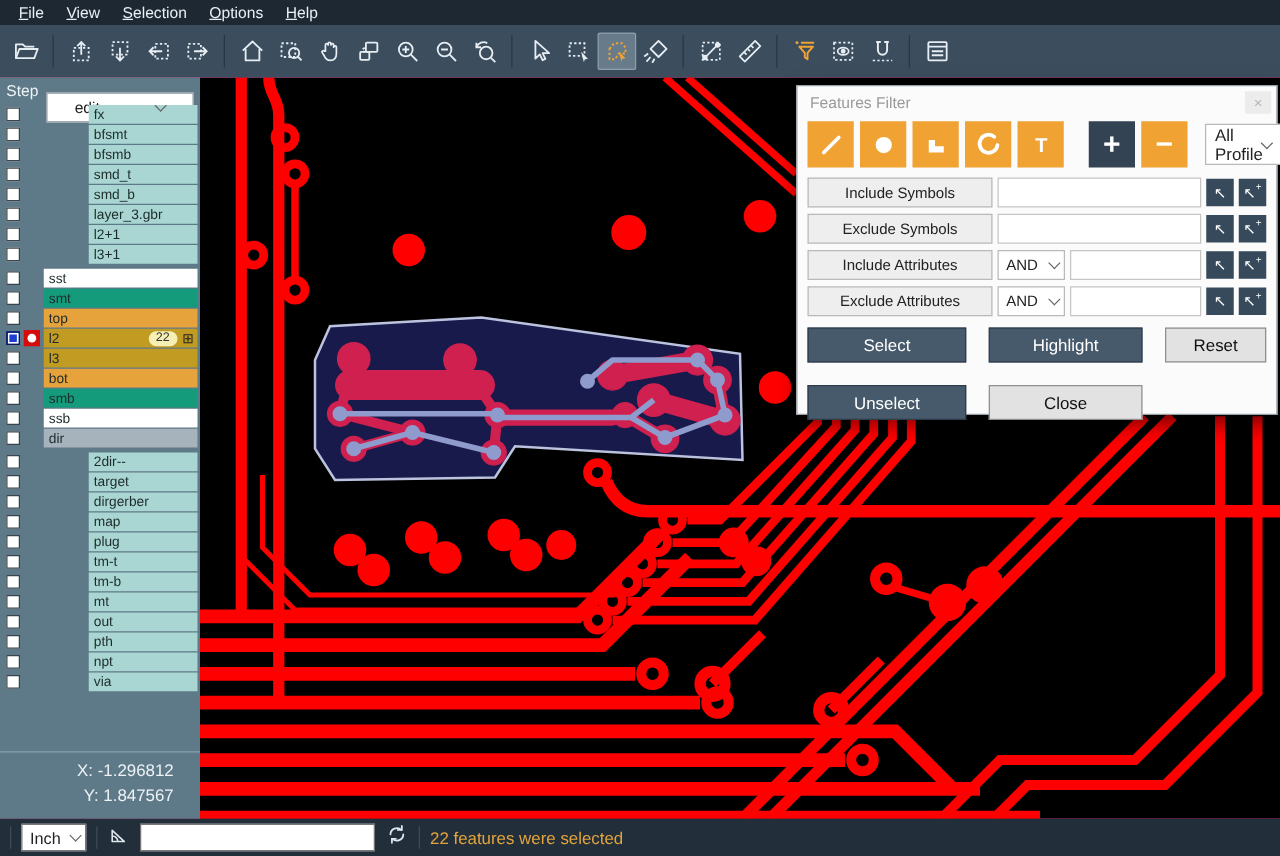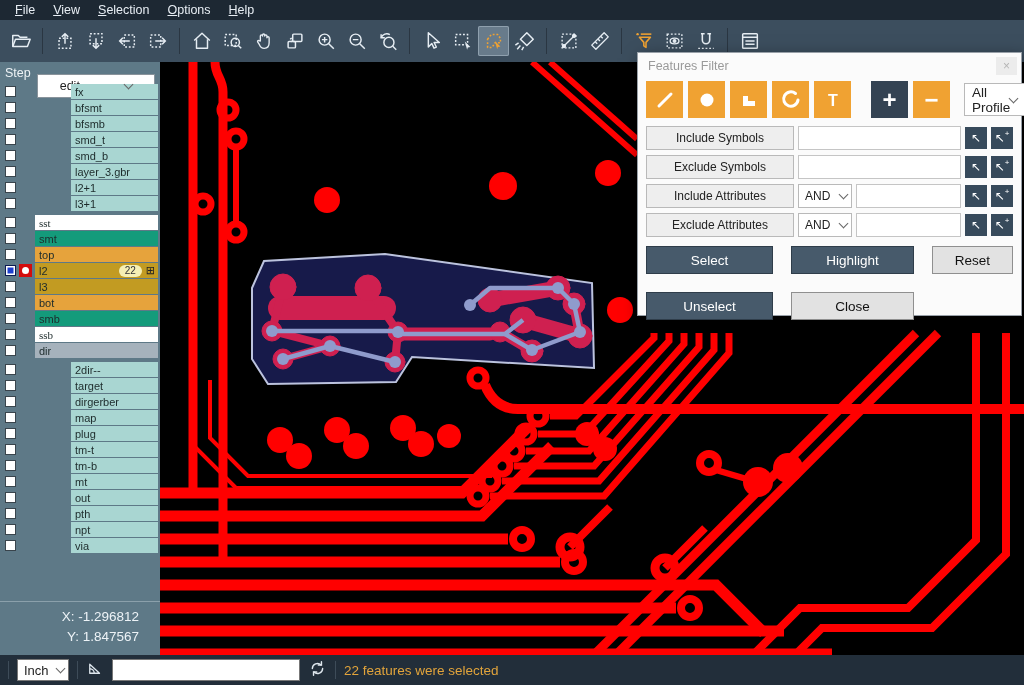--- a/index.html
+++ b/index.html
@@ -26,42 +26,42 @@
               justify-content:space-between;padding:0 22px;font-size:12.5px;color:#222;box-sizing:border-box;margin-top:26px;}
   .layer-group{margin-bottom:4px;flex:0 0 auto;}
   .layer-row{height:15px;margin-bottom:1px;display:flex;align-items:center;}
   .cb{width:11px;height:11px;background:#fff;border:1px solid #39444c;margin-left:5px;box-sizing:border-box;flex:0 0 auto;}
   .cb.checked{background:#1d3ecf;border-color:#0b1a54;box-shadow:inset 0 0 0 1.5px #fff;}
   .ind{width:19px;display:flex;justify-content:center;flex:0 0 auto;}
   .dot{width:13px;height:13px;background:#d40c0c;display:flex;align-items:center;justify-content:center;}
   .dot i{width:7px;height:7px;background:#fff;border-radius:50%;}
   .layer-name{flex:1;height:15px;margin-right:2px;display:flex;align-items:center;
               font-size:11px;color:#1d2b2b;padding-left:4px;gap:4px;overflow:hidden;}
-  .c-cyan{background:#a9d6d2;margin-left:36px;} .c-white{background:#ffffff;font-family:Liberation Serif, serif;} .c-green{background:#149b7b;}
+  .c-cyan{background:#a9d6d2;margin-left:36px;} .c-white{background:#ffffff;} .c-green{background:#149b7b;}
   .c-amber{background:#e6a33c;} .c-gold{background:#c29b22;} .c-gray{background:#a6b2bc;}
   .pill{margin-left:auto;background:#f5efb4;border-radius:8px;font-size:10px;padding:0 6px;color:#333;
         height:12px;line-height:12px;flex:0 0 auto;}
   .grid-ic{color:#222;font-size:11px;margin-right:3px;flex:0 0 auto;}
   .sb-fill{flex:1;}
   .coords{border-top:1px solid #8ba0ab;padding:5px 21px 8px;color:#edf3f7;font-size:13.5px;line-height:1.5;flex:0 0 auto;text-align:right;}
   
   .statusbar{position:absolute;left:0;top:655px;width:100%;height:30px;background:#222e3a;
              display:flex;align-items:center;gap:8px;padding:0 8px;box-sizing:border-box;}
   .ssep{width:1px;height:18px;background:#3e4c59;flex:0 0 auto;}
   .unit-select{width:52px;height:22px;background:#fff;border:1px solid #777;display:flex;align-items:center;
                justify-content:space-between;padding:0 4px 0 6px;font-size:13px;color:#222;box-sizing:border-box;}
   .sinput{width:188px;height:22px;background:#fff;border:1px solid #777;box-sizing:border-box;font-size:12px;padding:0 4px;
           font-family:"Liberation Sans",sans-serif;}
   .smsg{color:#e2a43b;font-size:13.5px;}
   .chev{display:inline-block;width:6px;height:6px;border-right:1.6px solid #666;border-bottom:1.6px solid #666;
         transform:rotate(45deg);margin-top:-3px;flex:0 0 auto;}
   
   .canvas{position:absolute;left:160px;top:62px;}
   
-  .dialog{position:absolute;left:637px;top:52px;width:385px;height:264px;background:#fbfbfb;
+  .dialog{position:absolute;left:637px;top:68px;width:385px;height:264px;background:#fbfbfb;
           border:1px solid #98a0a8;box-shadow:4px 6px 16px rgba(0,0,0,.55);box-sizing:border-box;}
   .dtitle{height:25px;display:flex;align-items:center;padding:0 10px;color:#9a9a9a;font-size:12.5px;}
   .dclose{position:absolute;right:4px;top:4px;width:21px;height:18px;background:#ececec;color:#b5b5b5;
           display:flex;align-items:center;justify-content:center;font-size:12px;}
   .shape-row{display:flex;align-items:center;padding:3px 8px 5px;}
   .sbtn{width:37px;height:37px;background:#f0a232;display:flex;align-items:center;justify-content:center;
         margin-right:5px;flex:0 0 auto;}
   .sbtn.dark{background:#344353;}
   .sbtn.plusbtn{margin-left:15px;}
   .sbtn .pm{color:#fff;font-size:24px;font-weight:bold;line-height:1;}

